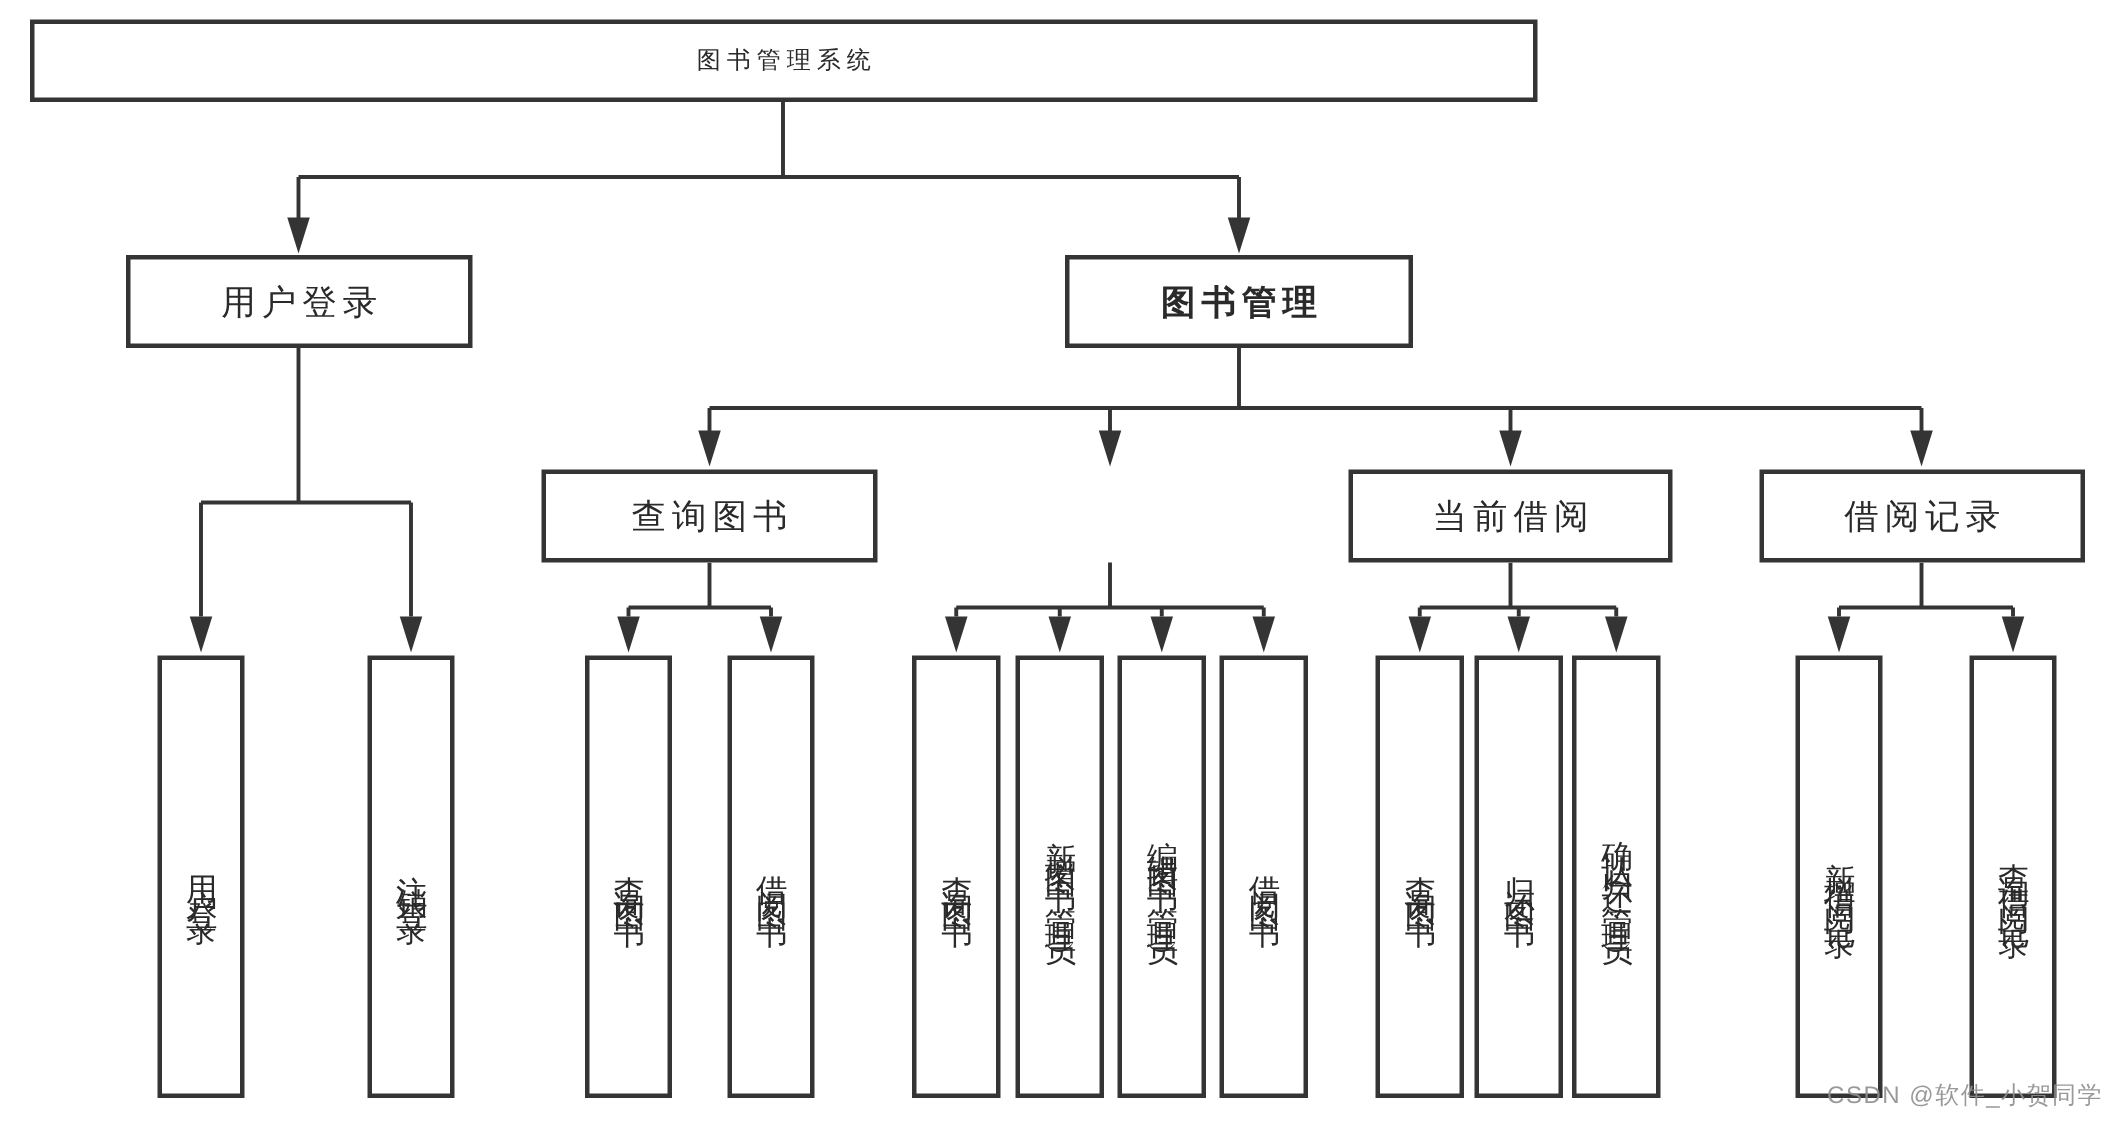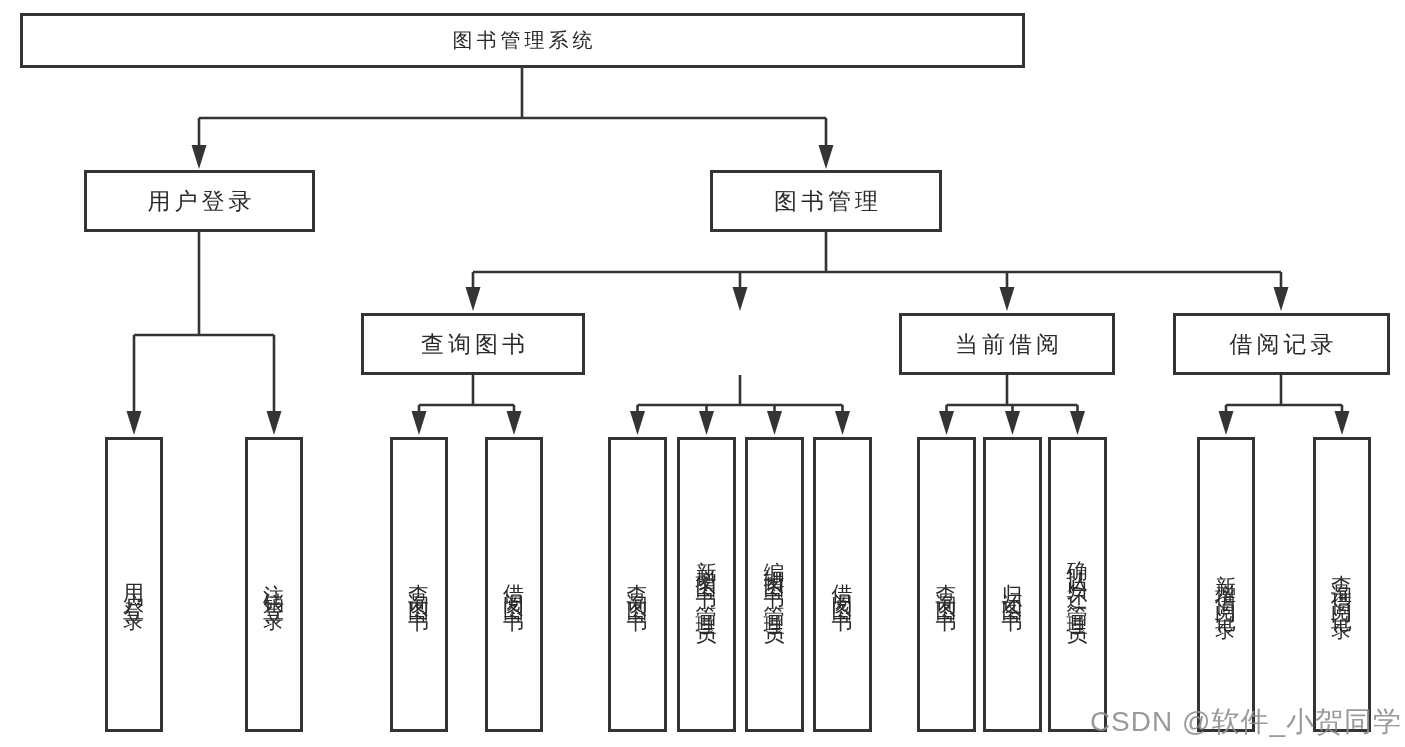--- a/index.html
+++ b/index.html
@@ -44,33 +44,33 @@
     align-items: center;
     justify-content: center;
     color: var(--text);
   }
   .node.h {
     font-size: 23px;
     letter-spacing: 4px;
     white-space: nowrap;
     text-indent: 4px; 
   }
-  .node.root { font-size: 20px; }
+  .node.root { font-size: 16px; }
   .node.v {
     writing-mode: vertical-rl;
     text-orientation: mixed;
     font-size: 21px;
     letter-spacing: 9px;
     line-height: 1;
   }
   .watermark {
     position: absolute;
     right: 3px;
     bottom: 6px;
-    font-size: 28px;
+    font-size: 16px;
     letter-spacing: 1px;
     color: var(--watermark);
     opacity: 0.9;
     white-space: nowrap;
   }
 </style>
 </head>
 <body>
 
 <div class="canvas">
@@ -114,21 +114,21 @@
     <g>
       <path d="M1281,375 V405 M1226,405 H1342 M1226,405 V411 M1342,405 V411"></path>
       <polygon points="1218.5,411 1233.5,411 1226,435"></polygon>
       <polygon points="1334.5,411 1349.5,411 1342,435"></polygon>
     </g>
   </svg>
 
   <div class="node h root" style="left:20px; top:13px; width:1005px; height:55px;">图书管理系统</div>
 
   <div class="node h" style="left:84px; top:170px; width:231px; height:62px;">用户登录</div>
-  <div class="node h" style="left:710px; top:170px; width:232px; height:62px;">图书管理</div>
+  <div class="node h" style="left:710px; top:170px; width:232px; height:62px;font-weight:bold;">图书管理</div>
 
   <div class="node h" style="left:361px; top:313px; width:224px; height:62px;">查询图书</div>
   <div class="node h" style="left:899px; top:313px; width:216px; height:62px;">当前借阅</div>
   <div class="node h" style="left:1173px; top:313px; width:217px; height:62px;">借阅记录</div>
 
   <div class="node v" style="left:105px; top:437px; width:58px; height:295px;">用户登录</div>
   <div class="node v" style="left:245px; top:437px; width:58px; height:295px;">注销登录</div>
 
   <div class="node v" style="left:390px; top:437px; width:58px; height:295px;">查询图书</div>
   <div class="node v" style="left:485px; top:437px; width:58px; height:295px;">借阅图书</div>

